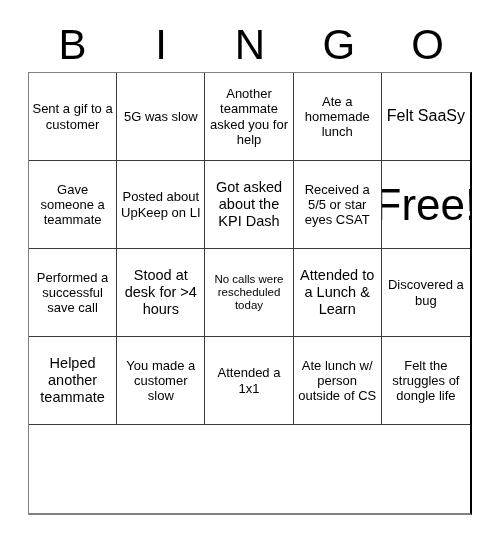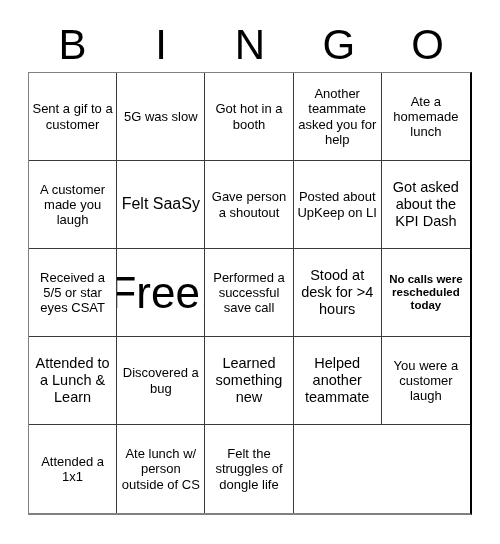--- a/index.html
+++ b/index.html
@@ -76,21 +76,21 @@
     background: #ffffff;
     line-height: 1.16;
     font-weight: 400;
     color: #000000;
   }
 
   .bingo-cell:nth-child(5n) { border-right: none; }
   .bingo-cell:nth-child(n+21) { border-bottom: none; }
 
   
-  .fs-xs   { font-size: 11.5px; font-weight: bold; }
+  .fs-xs   { font-size: 11.5px; }
   .fs-s    { font-size: 13px; }
   .fs-m    { font-size: 14.5px; }
   .fs-l    { font-size: 13px; }
   .fs-xl   { font-size: 16px; }
   .fs-free { font-size: 44px; }
 </style>
 </head>
 <body>
 
 <div id="bingo-card">
@@ -99,36 +99,33 @@
       <div class="header-letter">B</div>
       <div class="header-letter">I</div>
       <div class="header-letter">N</div>
       <div class="header-letter">G</div>
       <div class="header-letter">O</div>
     </div>
 
   <div id="bingo-grid">
       <div class="bingo-cell fs-s">Sent a gif to a customer</div>
       <div class="bingo-cell fs-l">5G was slow</div>
-      <div class="bingo-cell fs-l">Got hot in a booth</div>
       <div class="bingo-cell fs-s">Another teammate asked you for help</div>
       <div class="bingo-cell fs-s">Ate a homemade lunch</div>
-      <div class="bingo-cell fs-s">A customer made you laugh</div>
       <div class="bingo-cell fs-xl">Felt SaaSy</div>
-      <div class="bingo-cell fs-s">Gave person a shoutout</div>
+      <div class="bingo-cell fs-s">Gave someone a teammate</div>
       <div class="bingo-cell fs-s">Posted about UpKeep on LI</div>
       <div class="bingo-cell fs-m">Got asked about the KPI Dash</div>
       <div class="bingo-cell fs-s">Received a 5/5 or star eyes CSAT</div>
       <div class="bingo-cell fs-free">Free!</div>
       <div class="bingo-cell fs-s">Performed a successful save call</div>
       <div class="bingo-cell fs-m">Stood at desk for &gt;4 hours</div>
       <div class="bingo-cell fs-xs">No calls were rescheduled today</div>
       <div class="bingo-cell fs-m">Attended to a Lunch &amp; Learn</div>
       <div class="bingo-cell fs-s">Discovered a bug</div>
-      <div class="bingo-cell fs-m">Learned something new</div>
       <div class="bingo-cell fs-m">Helped another teammate</div>
-      <div class="bingo-cell fs-s">You were a customer laugh</div>
+      <div class="bingo-cell fs-s">You made a customer slow</div>
       <div class="bingo-cell fs-l">Attended a 1x1</div>
       <div class="bingo-cell fs-s">Ate lunch w/ person outside of CS</div>
       <div class="bingo-cell fs-s">Felt the struggles of dongle life</div>
     </div>
 
 </div>
 
 </body></html>

